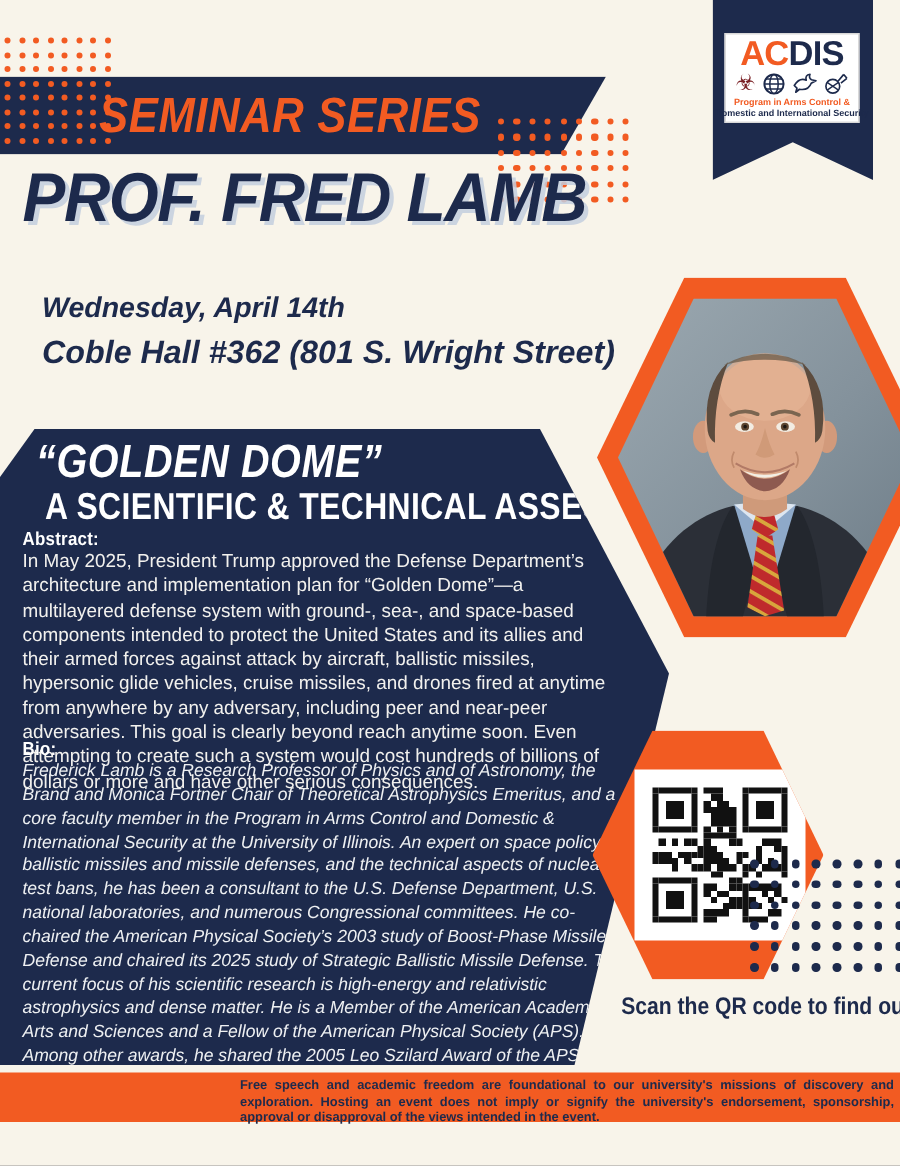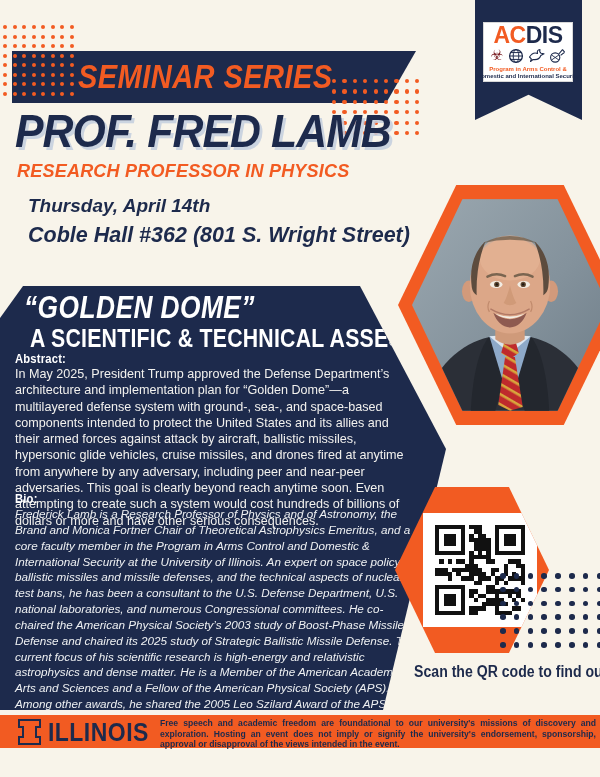--- a/index.html
+++ b/index.html
@@ -14,21 +14,21 @@
     position:relative; width:600px; height:777px; margin:0 auto;
     background:var(--cream); overflow:hidden;
   }
   .abs{position:absolute;}
   .cond{display:inline-block; transform:scaleX(.88); transform-origin:left center;}
 
   
   .banner{
     left:0; top:51px; width:404px; height:52px; background:var(--navy);
     clip-path:polygon(0 0,100% 0,92.6% 100%,0 100%);
-    display:flex; align-items:center;margin-left:12px;
+    display:flex; align-items:center;
   }
   .banner-text{
     margin-left:66px; color:var(--orange); font-size:33px; font-weight:800;
     font-style:italic; letter-spacing:.5px; white-space:nowrap;
   }
 
   
   .dotgrid{display:grid;}
   .dotgrid span{border-radius:50%; display:block;}
 
@@ -270,26 +270,23 @@
       <span style="height: 4.2px; width: 4.2px; background: rgb(242, 91, 34);"></span>
       <span style="height: 4.2px; width: 4.2px; background: rgb(242, 91, 34);"></span>
       <span style="height: 4.2px; width: 4.2px; background: rgb(242, 91, 34);"></span>
       <span style="height: 4.2px; width: 4.2px; background: rgb(242, 91, 34);"></span>
       <span style="height: 4.2px; width: 4.2px; background: rgb(242, 91, 34);"></span>
     </div>
 
   <div class="abs prof-name">
     <span class="cond" style="transform:scaleX(.93);">PROF. FRED LAMB</span>
   </div>
-  <div class="abs prof-title">
-    <span class="cond" style="transform:scaleX(.95);">RESEARCH PROFESSOR IN PHYSICS</span>
-  </div>
 
   <div class="abs event-block">
-    <p class="event-line1">Thursday, April 14th</p>
+    <p class="event-line1">Wednesday, April 14th</p>
     <p class="event-line3">Coble Hall #362  (801 S. Wright Street)</p>
   </div>
 
   <div class="abs pennant">
     <div class="acdis-box">
       <div class="acdis-word"><span class="ac">AC</span><span class="dis">DIS</span></div>
       <div class="acdis-icons">
         <span class="bio">☣</span>
         <svg width="16" height="16" viewBox="0 0 16 16">
           <circle cx="8" cy="8" r="6.4" fill="none" stroke="#1d2a4c" stroke-width="1.3"></circle>
@@ -883,23 +880,17 @@
       <span style="height: 5.6px; width: 5.6px; background: rgb(29, 42, 76);"></span>
       <span style="height: 5.6px; width: 5.6px; background: rgb(29, 42, 76);"></span>
       <span style="height: 5.6px; width: 5.6px; background: rgb(29, 42, 76);"></span>
       <span style="height: 5.6px; width: 5.6px; background: rgb(29, 42, 76);"></span>
     </div>
   <div class="abs scan-caption">
     <span class="cond">Scan the QR code to find out more!</span>
   </div>
 
   <div class="abs footer-orange">
-    <div class="illinois-lockup">
-      <svg class="blocki" width="23" height="26" viewBox="0 0 23 26">
-        <path d="M1,1 H22 V8 H18 V18 H22 V25 H1 V18 H5 V8 H1 Z" fill="#f25b22" stroke="#1d2a4c" stroke-width="2"></path>
-      </svg>
-      <span class="illinois-word">ILLINOIS</span>
-    </div>
     <div class="disclaimer">Free speech and academic freedom are foundational to our university's missions of discovery and exploration. Hosting an event does not imply or signify the university's endorsement, sponsorship, approval or disapproval of the views intended in the event.</div>
   </div>
 
 
 </div>
 
 </body></html>

